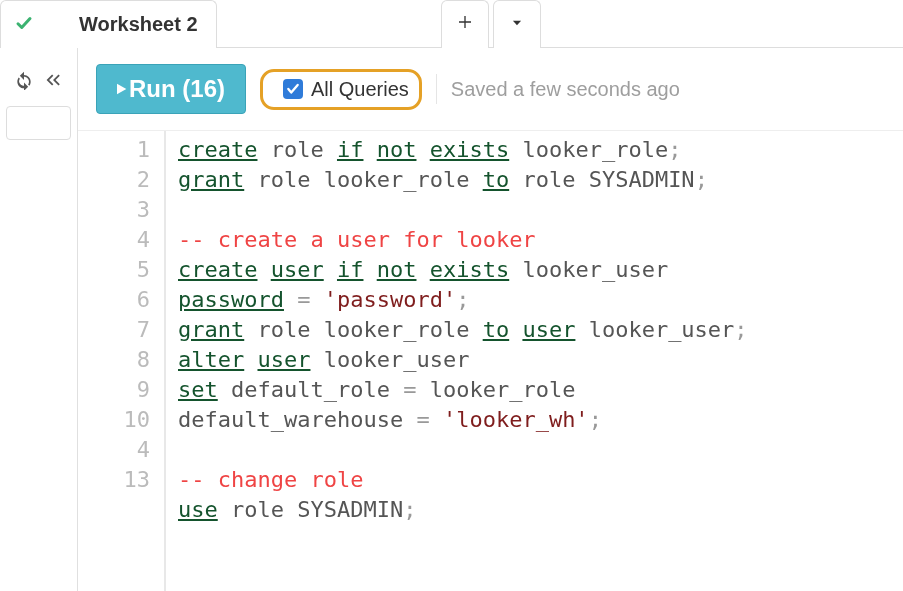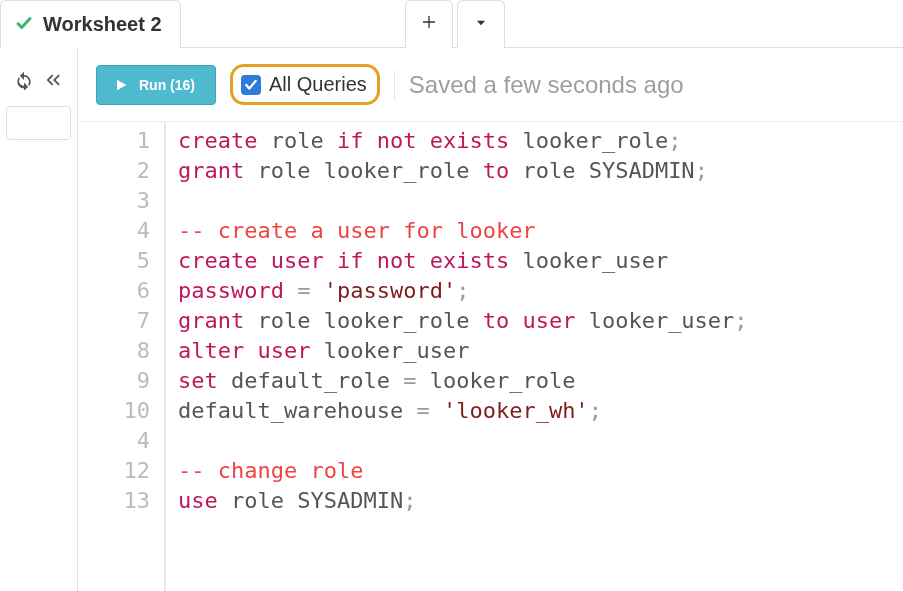--- a/index.html
+++ b/index.html
@@ -28,21 +28,21 @@
     border-bottom: none;
     border-top-left-radius: 6px;
     border-top-right-radius: 6px;
     margin-right: 4px;
     background: #fff;
     position: relative;
     top: 1px;
   }
   .tab.active { background: #fff; }
   .tab .check-icon { margin-right: 10px; }
-  .tab-title { font-weight: 600; font-size: 20px; color: #333; }
+  .tab-title { font-weight: 600; font-size: 20px; color: #333; margin-left: 36px; }
   .tab-spacer { flex: 0 0 220px; }
   .tab-btn {
     display: flex;
     align-items: center;
     justify-content: center;
     width: 48px;
     height: 48px;
     border: 1px solid #ddd;
     border-bottom: none;
     border-top-left-radius: 6px;
@@ -95,47 +95,46 @@
     padding: 16px 12px 16px 18px;
     gap: 14px;
   }
   .run-btn {
     display: inline-flex;
     align-items: center;
     background: #4fb9ce;
     border: 1px solid #3aa3b8;
     color: #fff;
     font-weight: 700;
-    font-size: 14px;
+    font-size: 24px;
     padding: 10px 20px 10px 16px;
     border-radius: 4px;
     cursor: pointer;
-    gap: 10px;
   }
   .run-btn .play { display:flex; align-items:center; }
   .allq-wrap {
     display: inline-flex;
     align-items: center;
     border: 3px solid #e5a126;
     border-radius: 14px;
-    padding: 6px 10px 6px 8px;
+    padding: 6px 10px 6px 20px;
     gap: 8px;
     cursor: pointer;
   }
   .allq-check {
     width: 20px; height: 20px;
     border-radius: 4px;
     background: #2f7bd9;
     display:flex; align-items:center; justify-content:center;
   }
   .allq-label { font-size: 20px; color: #333; }
   .vsep {
     width: 1px; height: 30px; background: #e5e5e5;
   }
-  .saved-text { font-size: 24px; color: #9e9e9e; }
+  .saved-text { font-size: 20px; color: #9e9e9e; }
   .editor {
     display: flex;
     flex: 1;
     border-top: 1px solid #eee;
     font-family: 'Menlo','Consolas','DejaVu Sans Mono',monospace;
     font-size: 22px;
     line-height: 30px;
     overflow: hidden;
   }
   .lineno-col {
@@ -149,21 +148,21 @@
     background: #fff;
   }
   .code-col {
     flex: 1;
     padding: 4px 0 4px 12px;
     white-space: pre;
     color: #333;
   }
   .lineno { height: 30px; }
   .code-line { height: 30px; }
-  .tok-kw   { color: #be185d; }
+  .tok-kw   { color: #14532d; text-decoration: underline; }
   .tok-str  { color: #7f1d1d; }
   .tok-cmt  { color: #ef4444; }
   .tok-punc { color: #999; }
   .tok-ident{ color: #555; text-align: center; }
 </style>
 </head>
 <body>
 
 <div class="tab-bar">
   <div class="tab active">
@@ -241,19 +240,18 @@
           <div class="lineno">2</div>
           <div class="lineno">3</div>
           <div class="lineno">4</div>
           <div class="lineno">5</div>
           <div class="lineno">6</div>
           <div class="lineno">7</div>
           <div class="lineno">8</div>
           <div class="lineno">9</div>
           <div class="lineno">10</div>
           <div class="lineno">4</div>
-          <div class="lineno">12</div>
           <div class="lineno">13</div>
         </div>
       <div class="code-col" id="code-col"><div class="code-line"><span class="tok-kw">create</span> <span class="tok-ident">role</span> <span class="tok-kw">if</span> <span class="tok-kw">not</span> <span class="tok-kw">exists</span> <span class="tok-ident">looker_role</span><span class="tok-punc">;</span></div><div class="code-line"><span class="tok-kw">grant</span> <span class="tok-ident">role</span> <span class="tok-ident">looker_role</span> <span class="tok-kw">to</span> <span class="tok-ident">role</span> <span class="tok-ident">SYSADMIN</span><span class="tok-punc">;</span></div><div class="code-line">&nbsp;</div><div class="code-line"><span class="tok-cmt">-- create a user for looker</span></div><div class="code-line"><span class="tok-kw">create</span> <span class="tok-kw">user</span> <span class="tok-kw">if</span> <span class="tok-kw">not</span> <span class="tok-kw">exists</span> <span class="tok-ident">looker_user</span></div><div class="code-line"><span class="tok-kw">password</span> <span class="tok-punc">=</span> <span class="tok-str">'password'</span><span class="tok-punc">;</span></div><div class="code-line"><span class="tok-kw">grant</span> <span class="tok-ident">role</span> <span class="tok-ident">looker_role</span> <span class="tok-kw">to</span> <span class="tok-kw">user</span> <span class="tok-ident">looker_user</span><span class="tok-punc">;</span></div><div class="code-line"><span class="tok-kw">alter</span> <span class="tok-kw">user</span> <span class="tok-ident">looker_user</span></div><div class="code-line"><span class="tok-kw">set</span> <span class="tok-ident">default_role</span> <span class="tok-punc">=</span> <span class="tok-ident">looker_role</span></div><div class="code-line"><span class="tok-ident">default_warehouse</span> <span class="tok-punc">=</span> <span class="tok-str">'looker_wh'</span><span class="tok-punc">;</span></div><div class="code-line">&nbsp;</div><div class="code-line"><span class="tok-cmt">-- change role</span></div><div class="code-line"><span class="tok-kw">use</span> <span class="tok-ident">role</span> <span class="tok-ident">SYSADMIN</span><span class="tok-punc">;</span></div><div class="code-line">&nbsp;</div></div>
     </div>
   </div>
 </div>
 
 </body></html>

